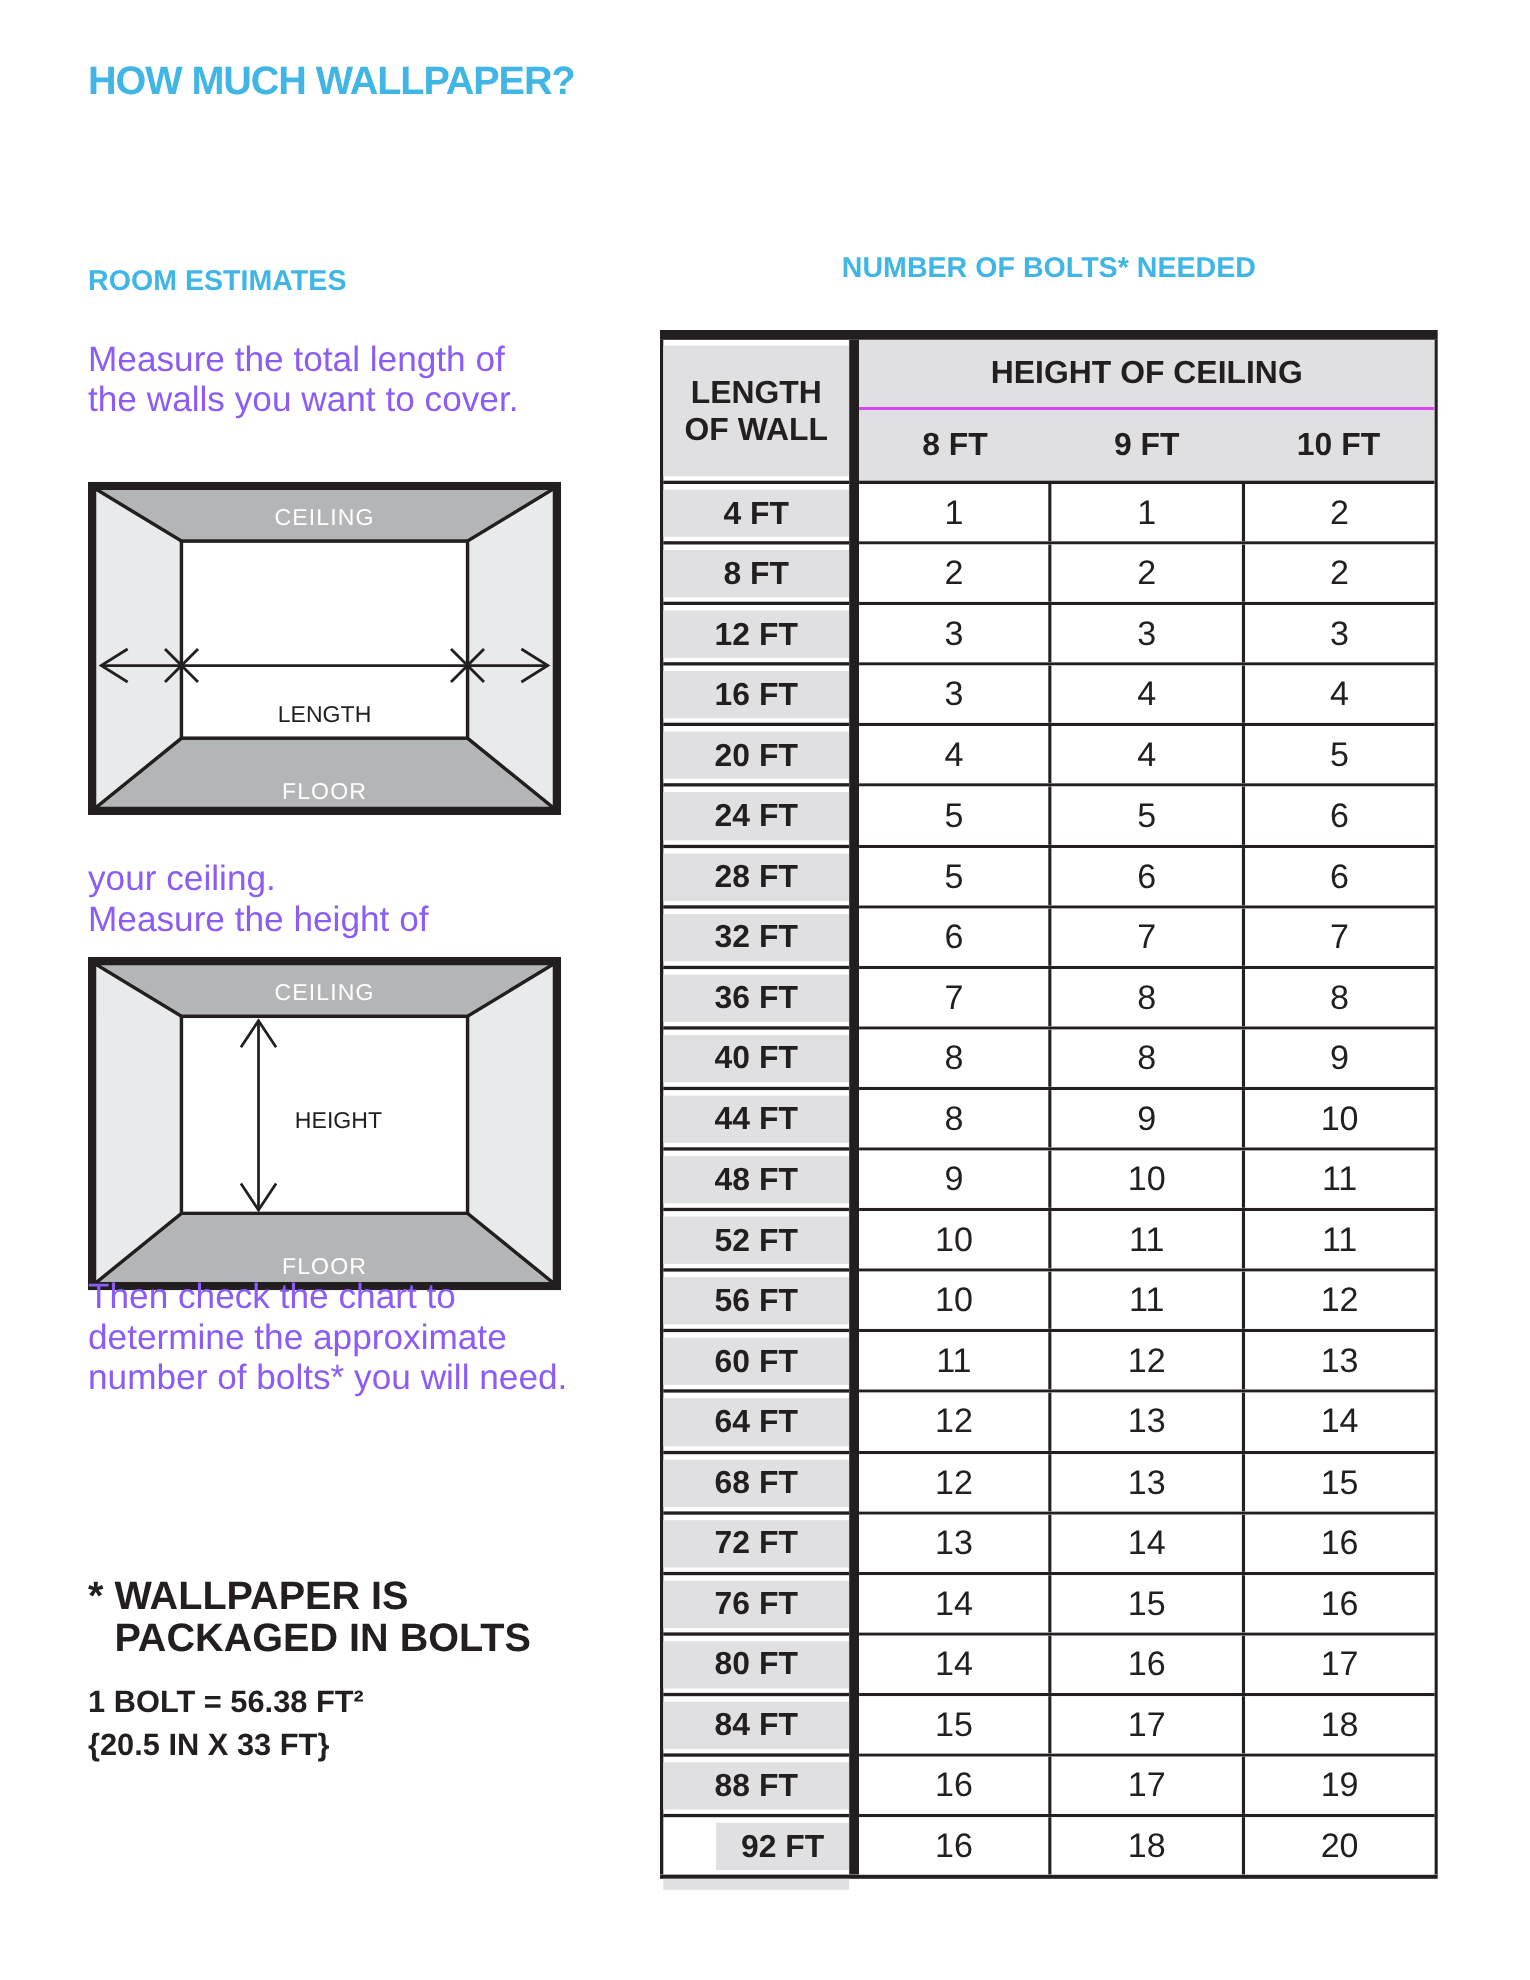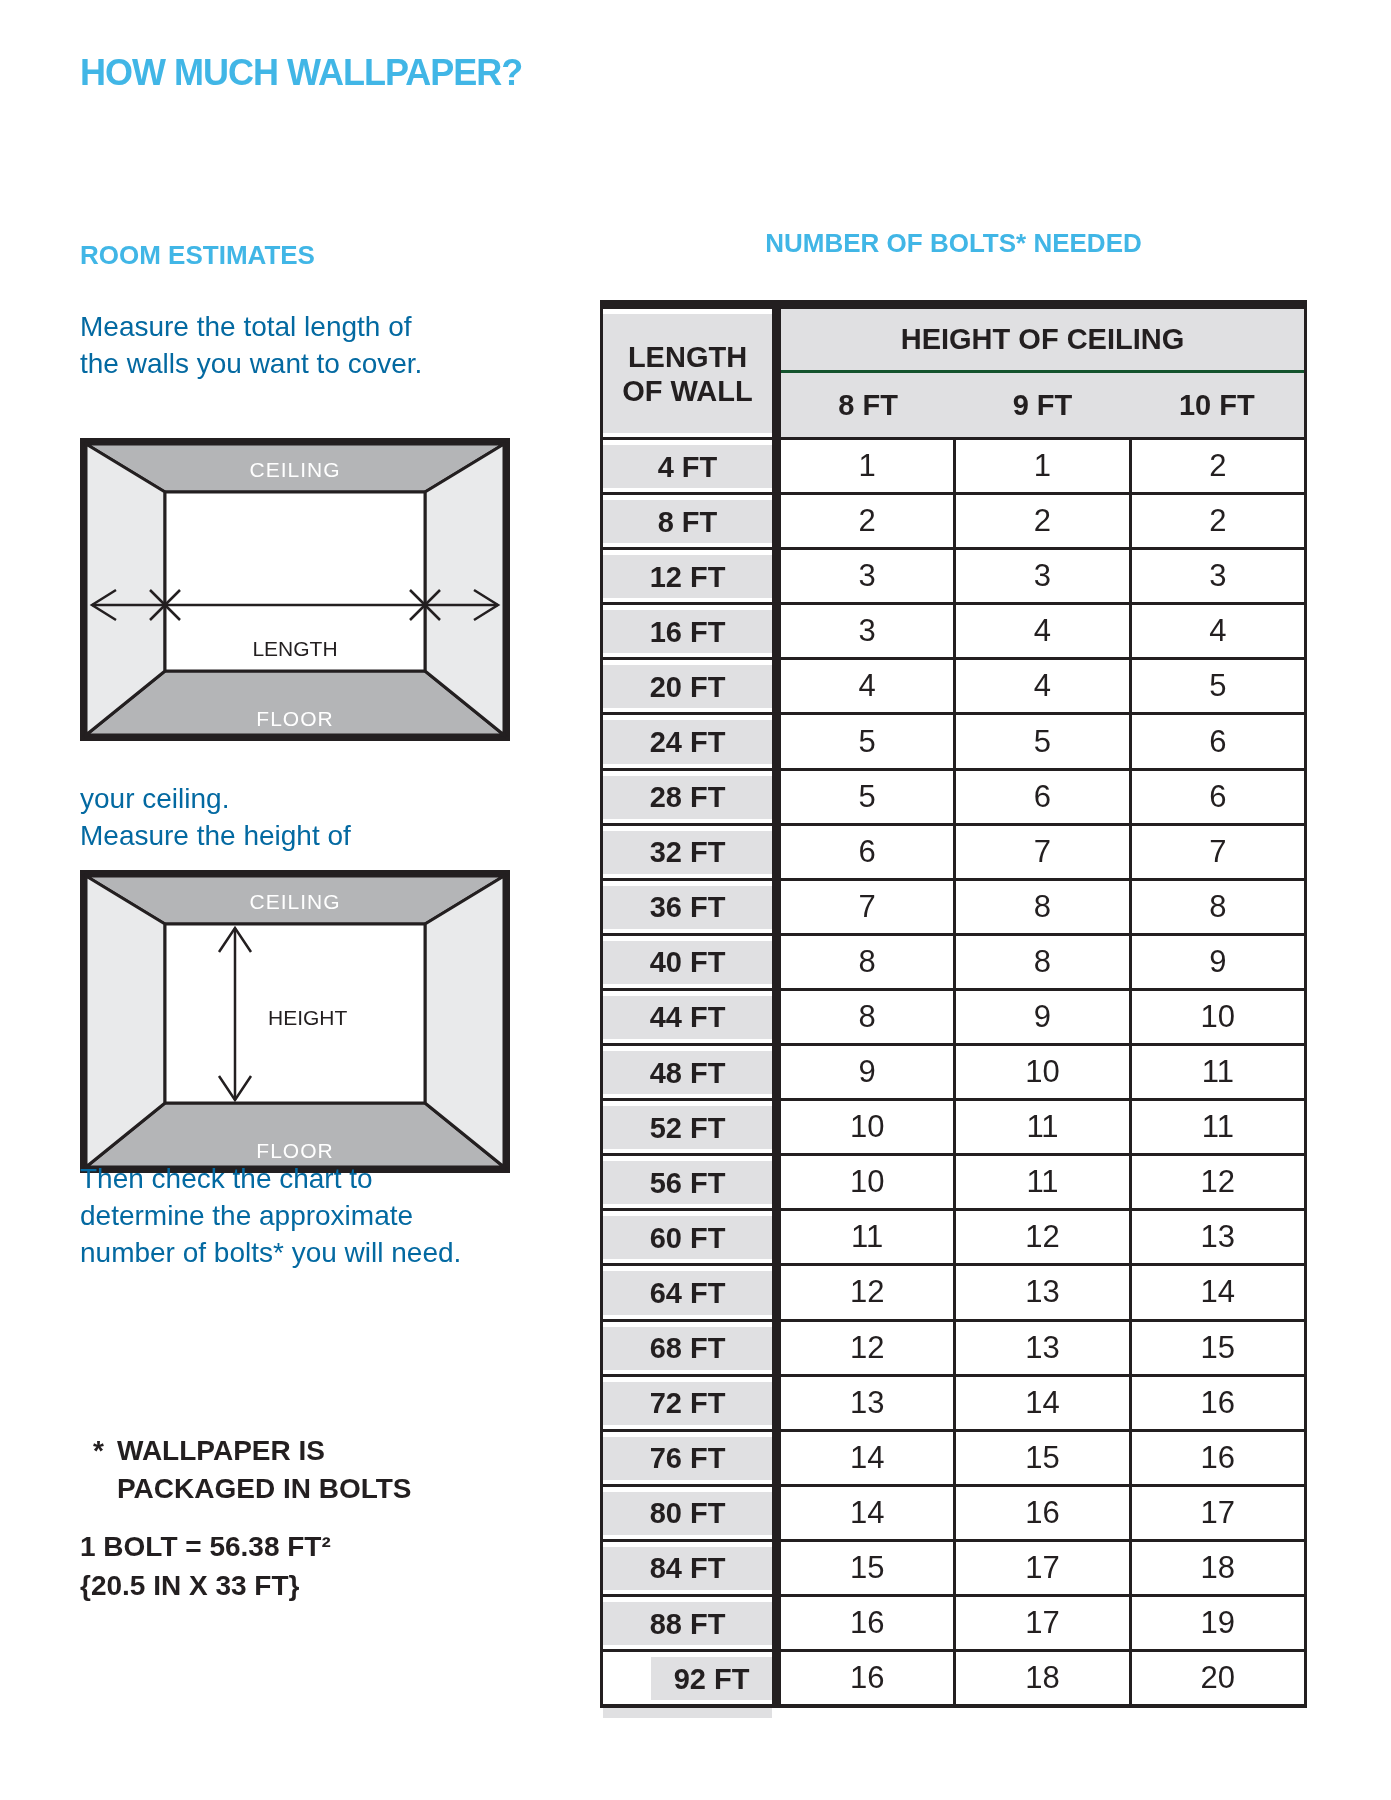--- a/index.html
+++ b/index.html
@@ -19,33 +19,33 @@
     font-size:36px;font-weight:bold;letter-spacing:-1px;
     color:#41b6e6;white-space:nowrap;
   }
   .blue-heading{
     font-size:26px;font-weight:bold;color:#41b6e6;letter-spacing:0px;
   }
   .left-heading{position:absolute;left:80px;top:240px;}
 
   .body-text{
     position:absolute;left:80px;
-    font-size:28px;line-height:37px;color:#0369a1;
+    font-size:32px;line-height:37px;color:#8b5cf6;
   }
   .p1{top:308px;}
   .p2{top:780px;}
   .p3{top:1160px;}
 
   .diagram{position:absolute;left:80px;width:430px;height:303px;}
   .d1{top:438px;}
   .d2{top:870px;}
 
   .fnote{
-    position:absolute;left:93px;top:1432px;
-    font-size:28px;font-weight:bold;line-height:38px;
+    position:absolute;left:80px;top:1432px;
+    font-size:36px;font-weight:bold;line-height:38px;
   }
   .fnote .l1{white-space:nowrap;}
   .fnote .ast{display:inline-block;width:24px;}
   .fnote .l2{padding-left:24px;white-space:nowrap;}
 
   .bolt-info{
     position:absolute;left:80px;top:1527px;
     font-size:28px;font-weight:bold;line-height:39px;white-space:nowrap;
   }
 
@@ -80,21 +80,21 @@
   }
 
   .tbl-main{
     flex:1;display:flex;flex-direction:column;
     border-left:9px solid #231f20;
     border-right:3px solid #231f20;
     background:#ffffff;
   }
   .hdr1{
     flex:none;height:64px;background:#e0e0e2;
-    border-bottom:3px solid #14532d;
+    border-bottom:3px solid #d946ef;
     display:flex;align-items:center;justify-content:center;
     font-size:29px;font-weight:bold;
   }
   .hdr2{
     flex:none;height:67px;background:#e0e0e2;
     border-bottom:3px solid #231f20;
     display:flex;
   }
   .hcell{
     flex:1;display:flex;align-items:center;justify-content:center;

